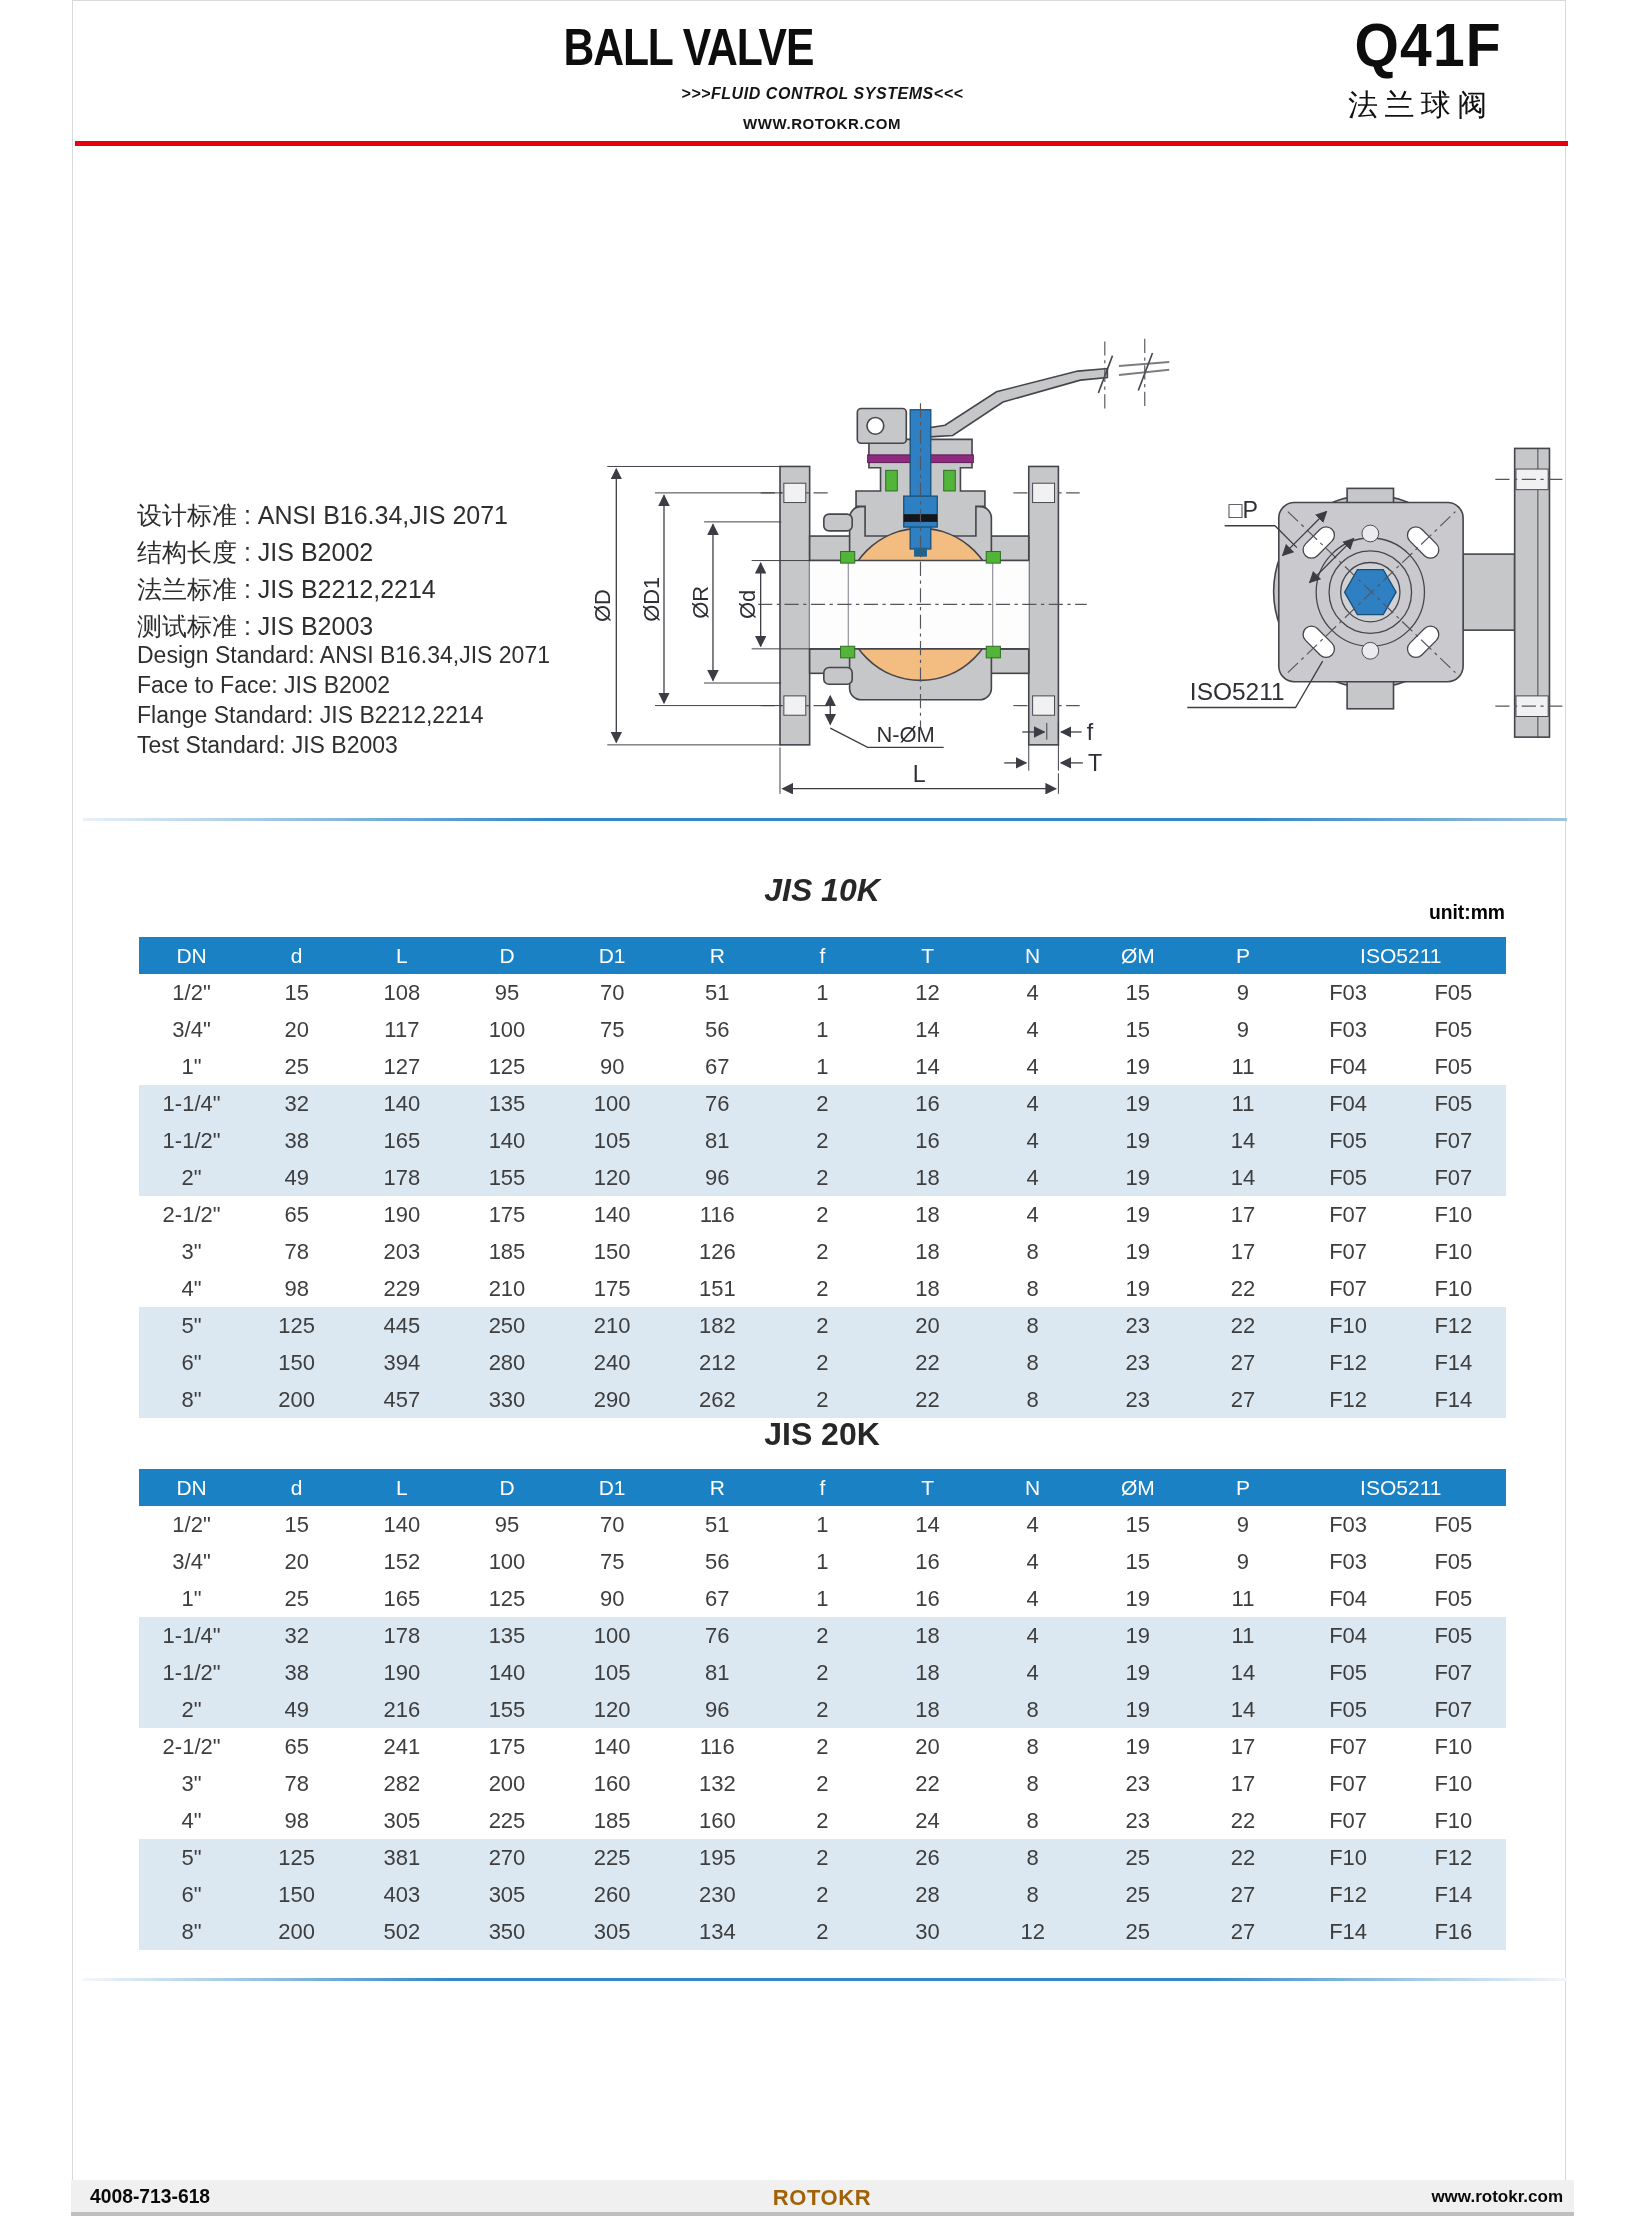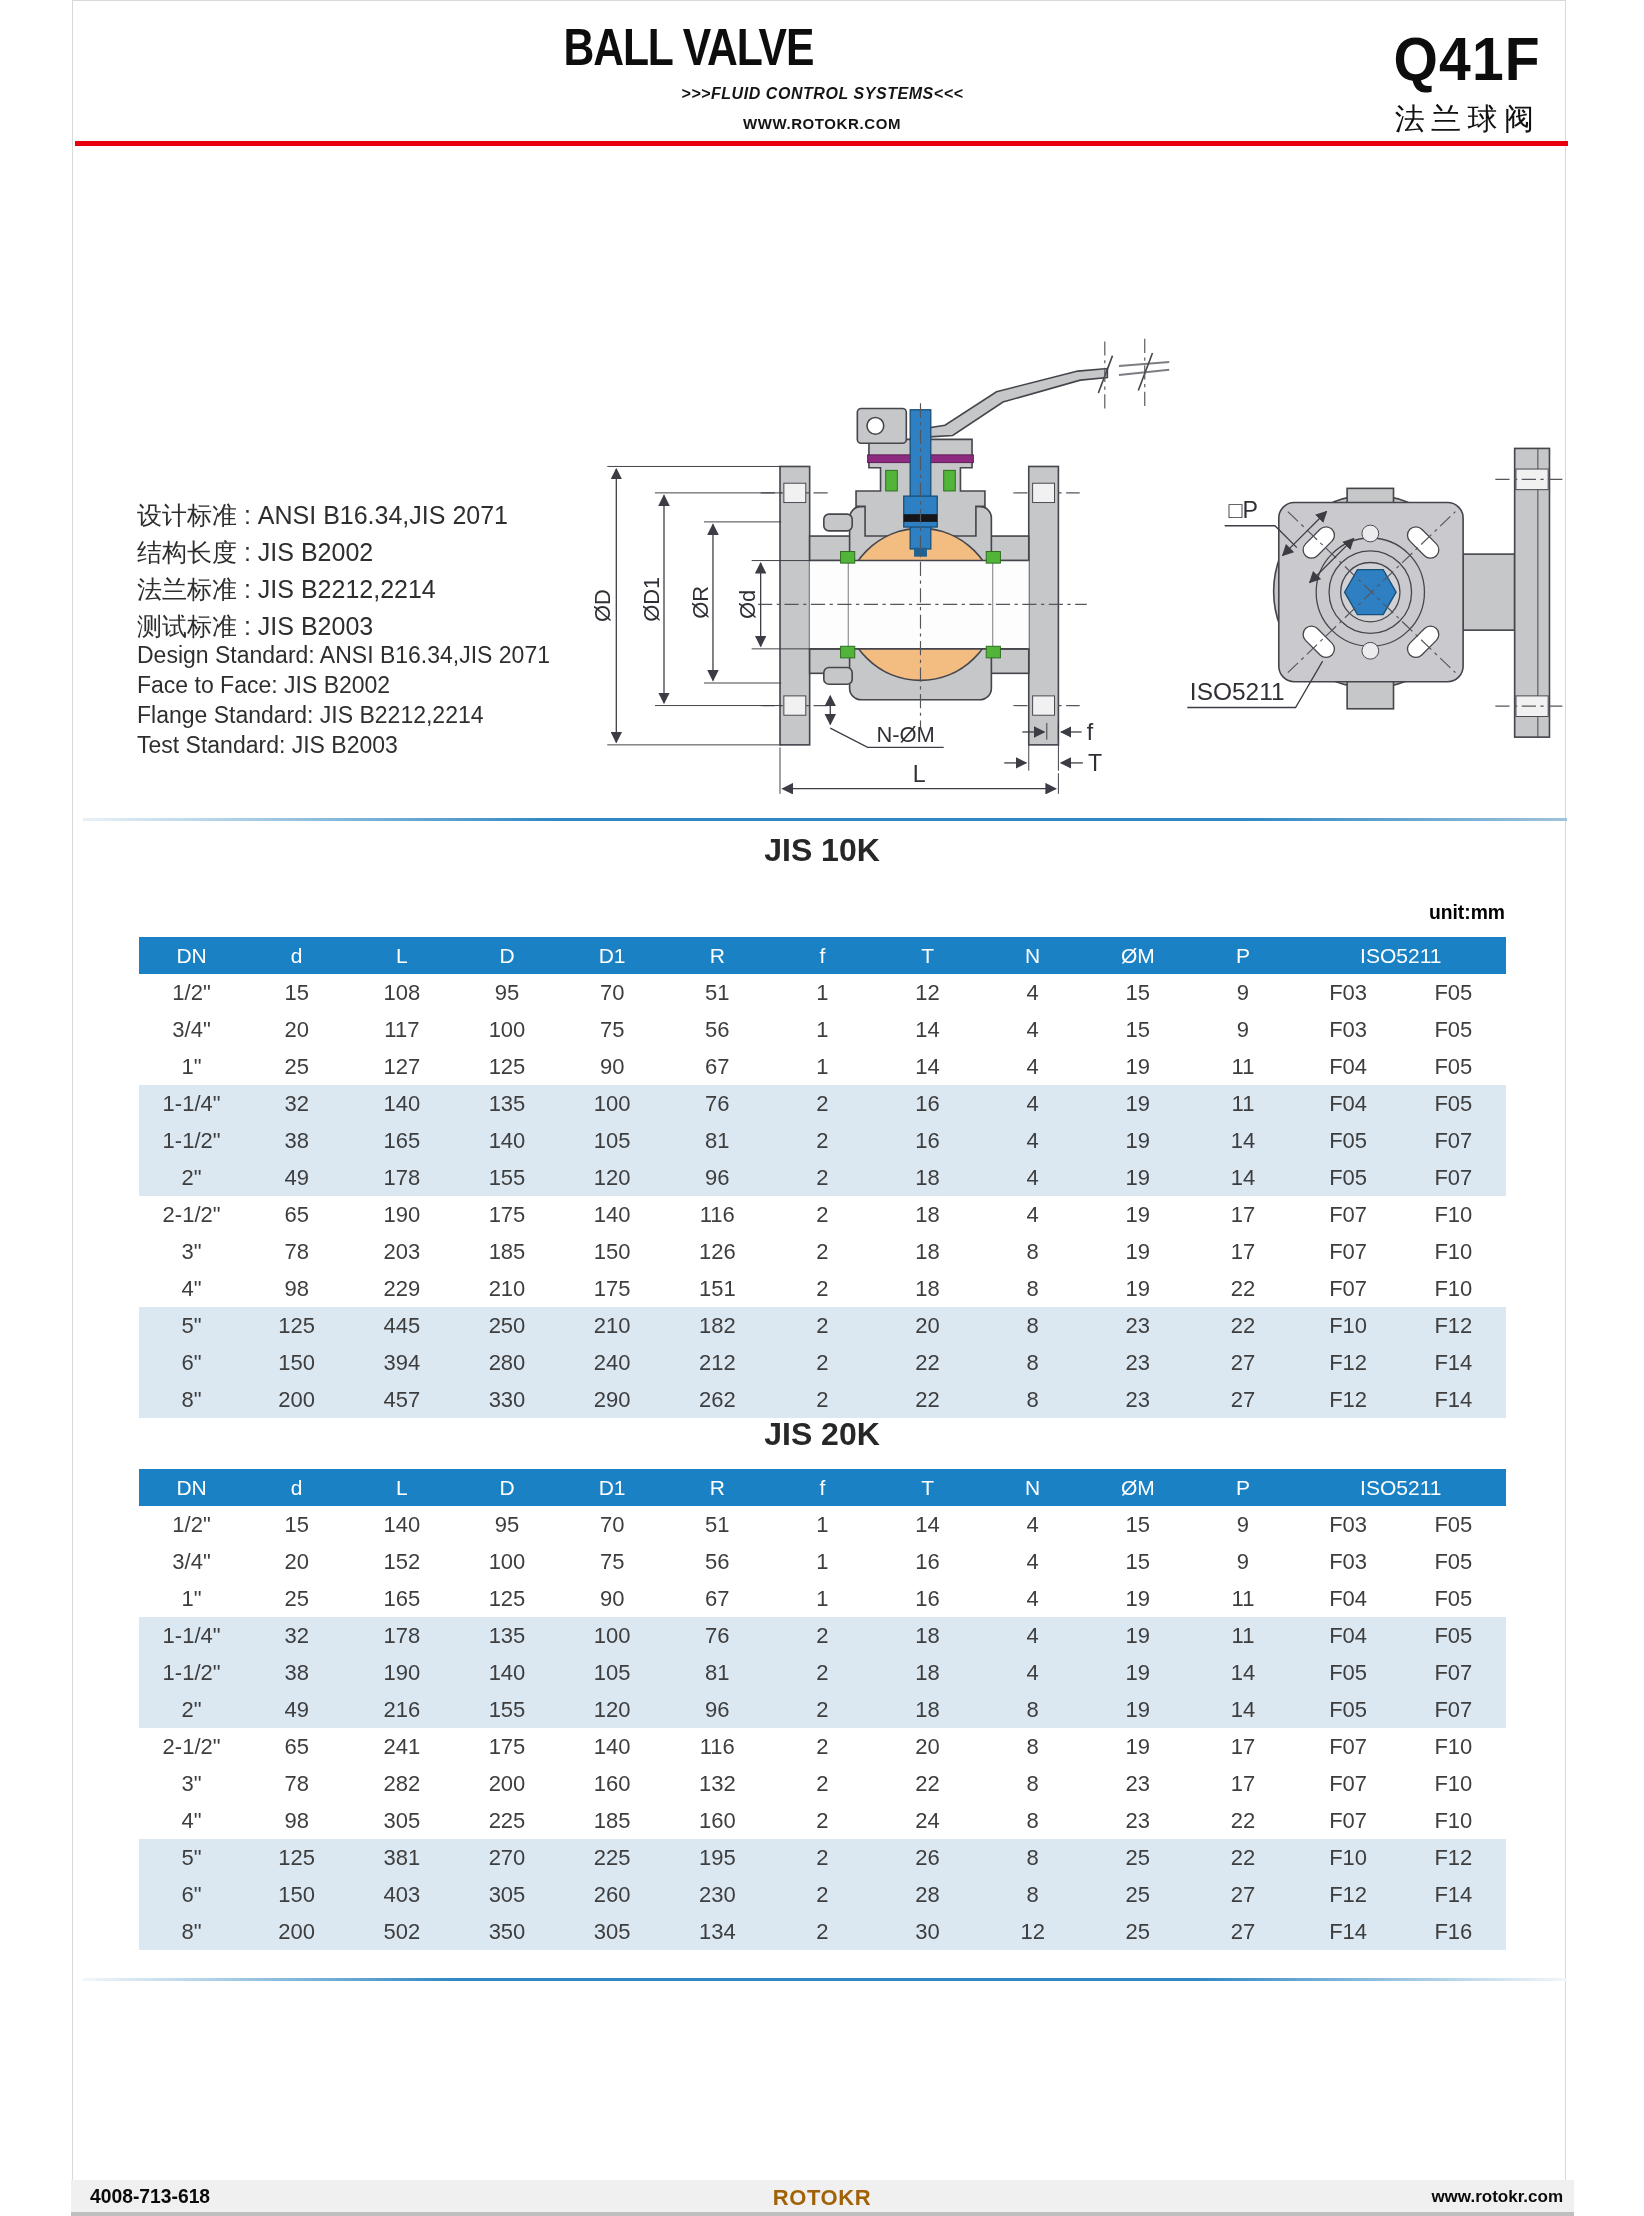--- a/index.html
+++ b/index.html
@@ -12,21 +12,21 @@
     border:1.9px solid #d9d9d9;border-bottom:none;background:#fff;}
   
   .title-block{position:absolute;left:0;top:17px;width:1376px;text-align:center;}
   .main-title{font-size:52px;font-weight:bold;letter-spacing:-1.3px;color:#0d0d0d;
     display:inline-block;transform:scaleX(0.82);transform-origin:center;white-space:nowrap;}
   .subtitle{position:absolute;left:0;top:83px;width:1644px;text-align:center;
     font-size:17.4px;font-weight:bold;font-style:italic;color:#141414;}
   .subtitle span{display:inline-block;transform:scaleX(0.92);letter-spacing:0.6px;}
   .site-top{position:absolute;left:0;top:115px;width:1644px;text-align:center;
     font-size:15px;font-weight:600;letter-spacing:0.6px;color:#141414;}
-  .model-block{position:absolute;left:1348px;top:23px;width:239px;text-align:center;}
+  .model-block{position:absolute;left:1348px;top:9px;width:239px;text-align:left;}
   .model-code{font-size:62px;font-weight:bold;color:#0d0d0d;letter-spacing:1.3px;
     display:inline-block;transform:scaleX(0.92);white-space:nowrap;}
   .model-cn{font-size:30px;letter-spacing:6.4px;color:#111;margin-top:5.2px;}
   .red-rule{position:absolute;left:75px;top:141px;width:1493px;height:4.5px;background:var(--accent-red,#e8000d);}
   
   .std-cn{position:absolute;left:137px;top:497px;font-size:25px;line-height:37px;color:#2e2e2e;}
   .std-en{position:absolute;left:137px;top:640px;font-size:23px;line-height:30px;color:#2e2e2e;}
   
   .blue-rule{position:absolute;height:3.2px;left:83px;width:1484px;}
   .blue-rule.top{top:818px;background:linear-gradient(90deg,#e9f1f7,#2f87c3 32%,#2f87c3 78%,#9fc3dc);}
@@ -236,21 +236,21 @@
       <path d="M962,668 L1130,668 L1172,596"></path>
     </g>
     <text x="1026" y="374" font-size="36">□P</text>
     <text x="966" y="656" font-size="38">ISO5211</text>
   </g>
 </svg>
 
 <div class="blue-rule top"></div>
 <div class="blue-rule bottom"></div>
 
-<div class="tbl-title" style="top:832px;">JIS 10K</div>
+<div class="tbl-title" style="top:872px;font-style:italic;">JIS 10K</div>
 <div class="unit-note" style="top:902px;">unit:mm</div>
 <div class="tbl-wrap" style="top:937px;">
     <table class="spec">
       <thead>
         <tr>
           <th>DN</th>
           <th>d</th>
           <th>L</th>
           <th>D</th>
           <th>D1</th>

